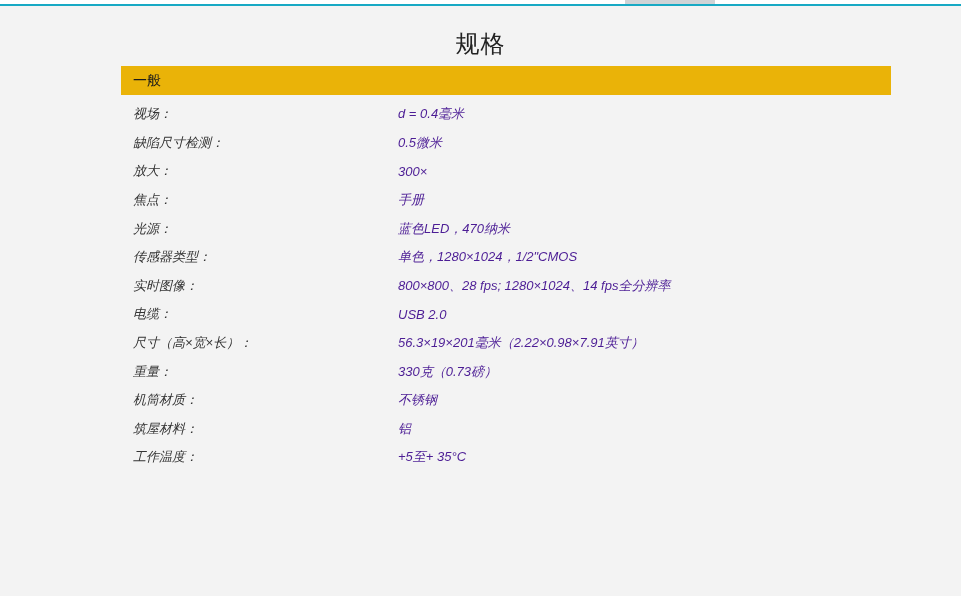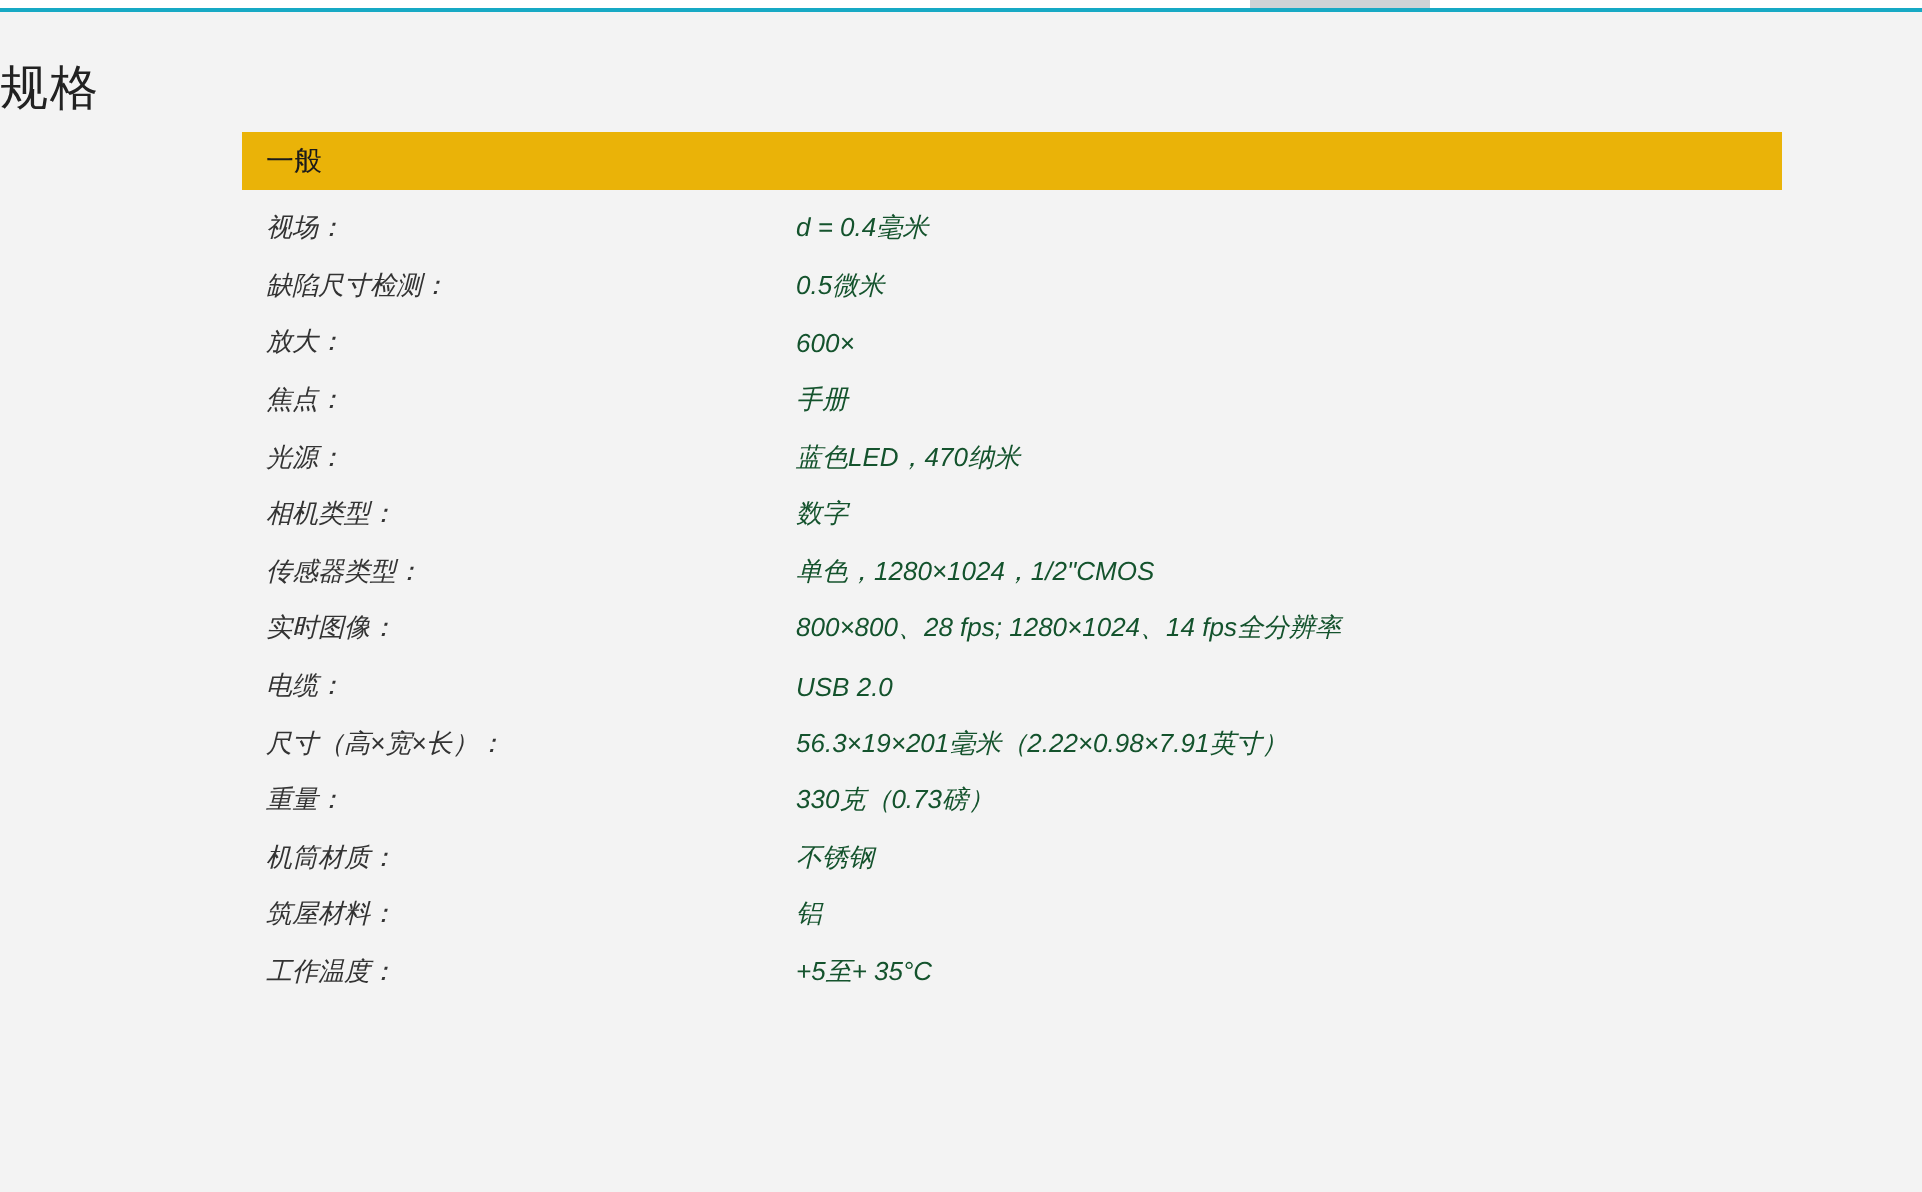--- a/index.html
+++ b/index.html
@@ -39,21 +39,21 @@
     width: 90px;
     height: 4px;
     background: #cfd3d6;
   }
 
   .page-title {
     position: absolute;
     top: 28px;
     left: 0;
     width: 961px;
-    text-align: left;
+    text-align: center;
     font-size: 24px;
     color: #222222;
     font-weight: normal;
     letter-spacing: 1px;
   }
 
   .spec-wrap {
     position: absolute;
     top: 66px;
     left: 121px;
@@ -84,21 +84,21 @@
     color: #333333;
     vertical-align: middle;
     padding: 0;
   }
   .spec-table td.label {
     width: 265px;
     padding-left: 12px;
     color: #333333;
   }
   .spec-table td.value {
-    color: #14532d;
+    color: #4c1d95;
   }
 </style>
 </head>
 <body>
 
 <div id="page">
 
   <div class="top-bar">
     <div class="tab-stub"></div>
     <div class="rule"></div>
@@ -113,33 +113,29 @@
           <tr>
             <td class="label">视场：</td>
             <td class="value">d = 0.4毫米</td>
           </tr>
           <tr>
             <td class="label">缺陷尺寸检测：</td>
             <td class="value">0.5微米</td>
           </tr>
           <tr>
             <td class="label">放大：</td>
-            <td class="value">600×</td>
+            <td class="value">300×</td>
           </tr>
           <tr>
             <td class="label">焦点：</td>
             <td class="value">手册</td>
           </tr>
           <tr>
             <td class="label">光源：</td>
             <td class="value">蓝色LED，470纳米</td>
-          </tr>
-          <tr>
-            <td class="label">相机类型：</td>
-            <td class="value">数字</td>
           </tr>
           <tr>
             <td class="label">传感器类型：</td>
             <td class="value">单色，1280×1024，1/2"CMOS</td>
           </tr>
           <tr>
             <td class="label">实时图像：</td>
             <td class="value">800×800、28 fps; 1280×1024、14 fps全分辨率</td>
           </tr>
           <tr>

